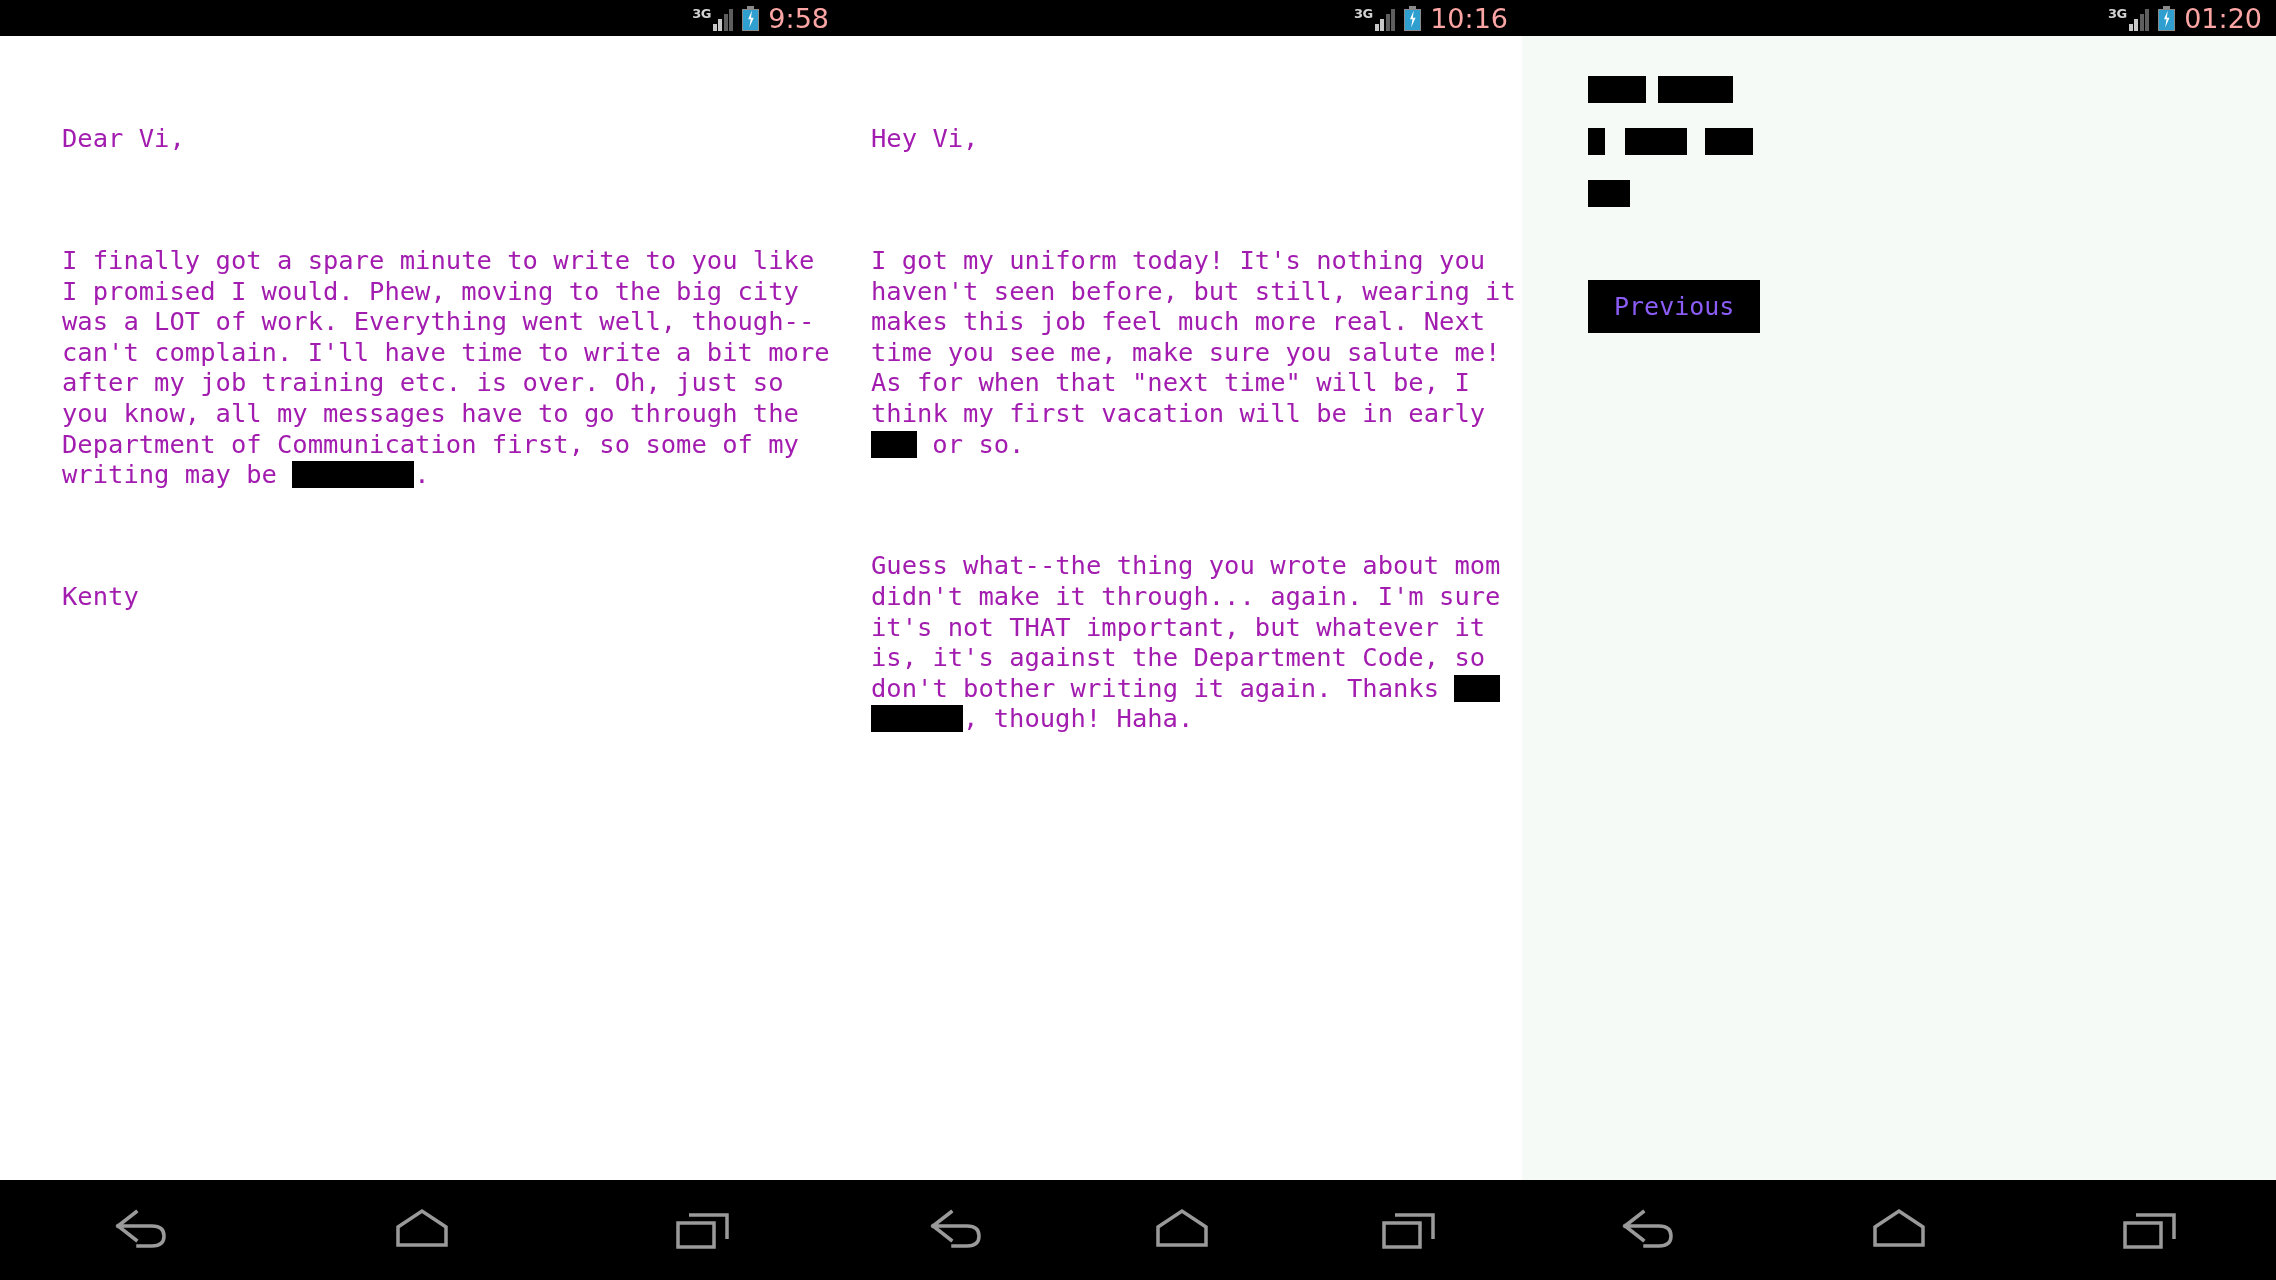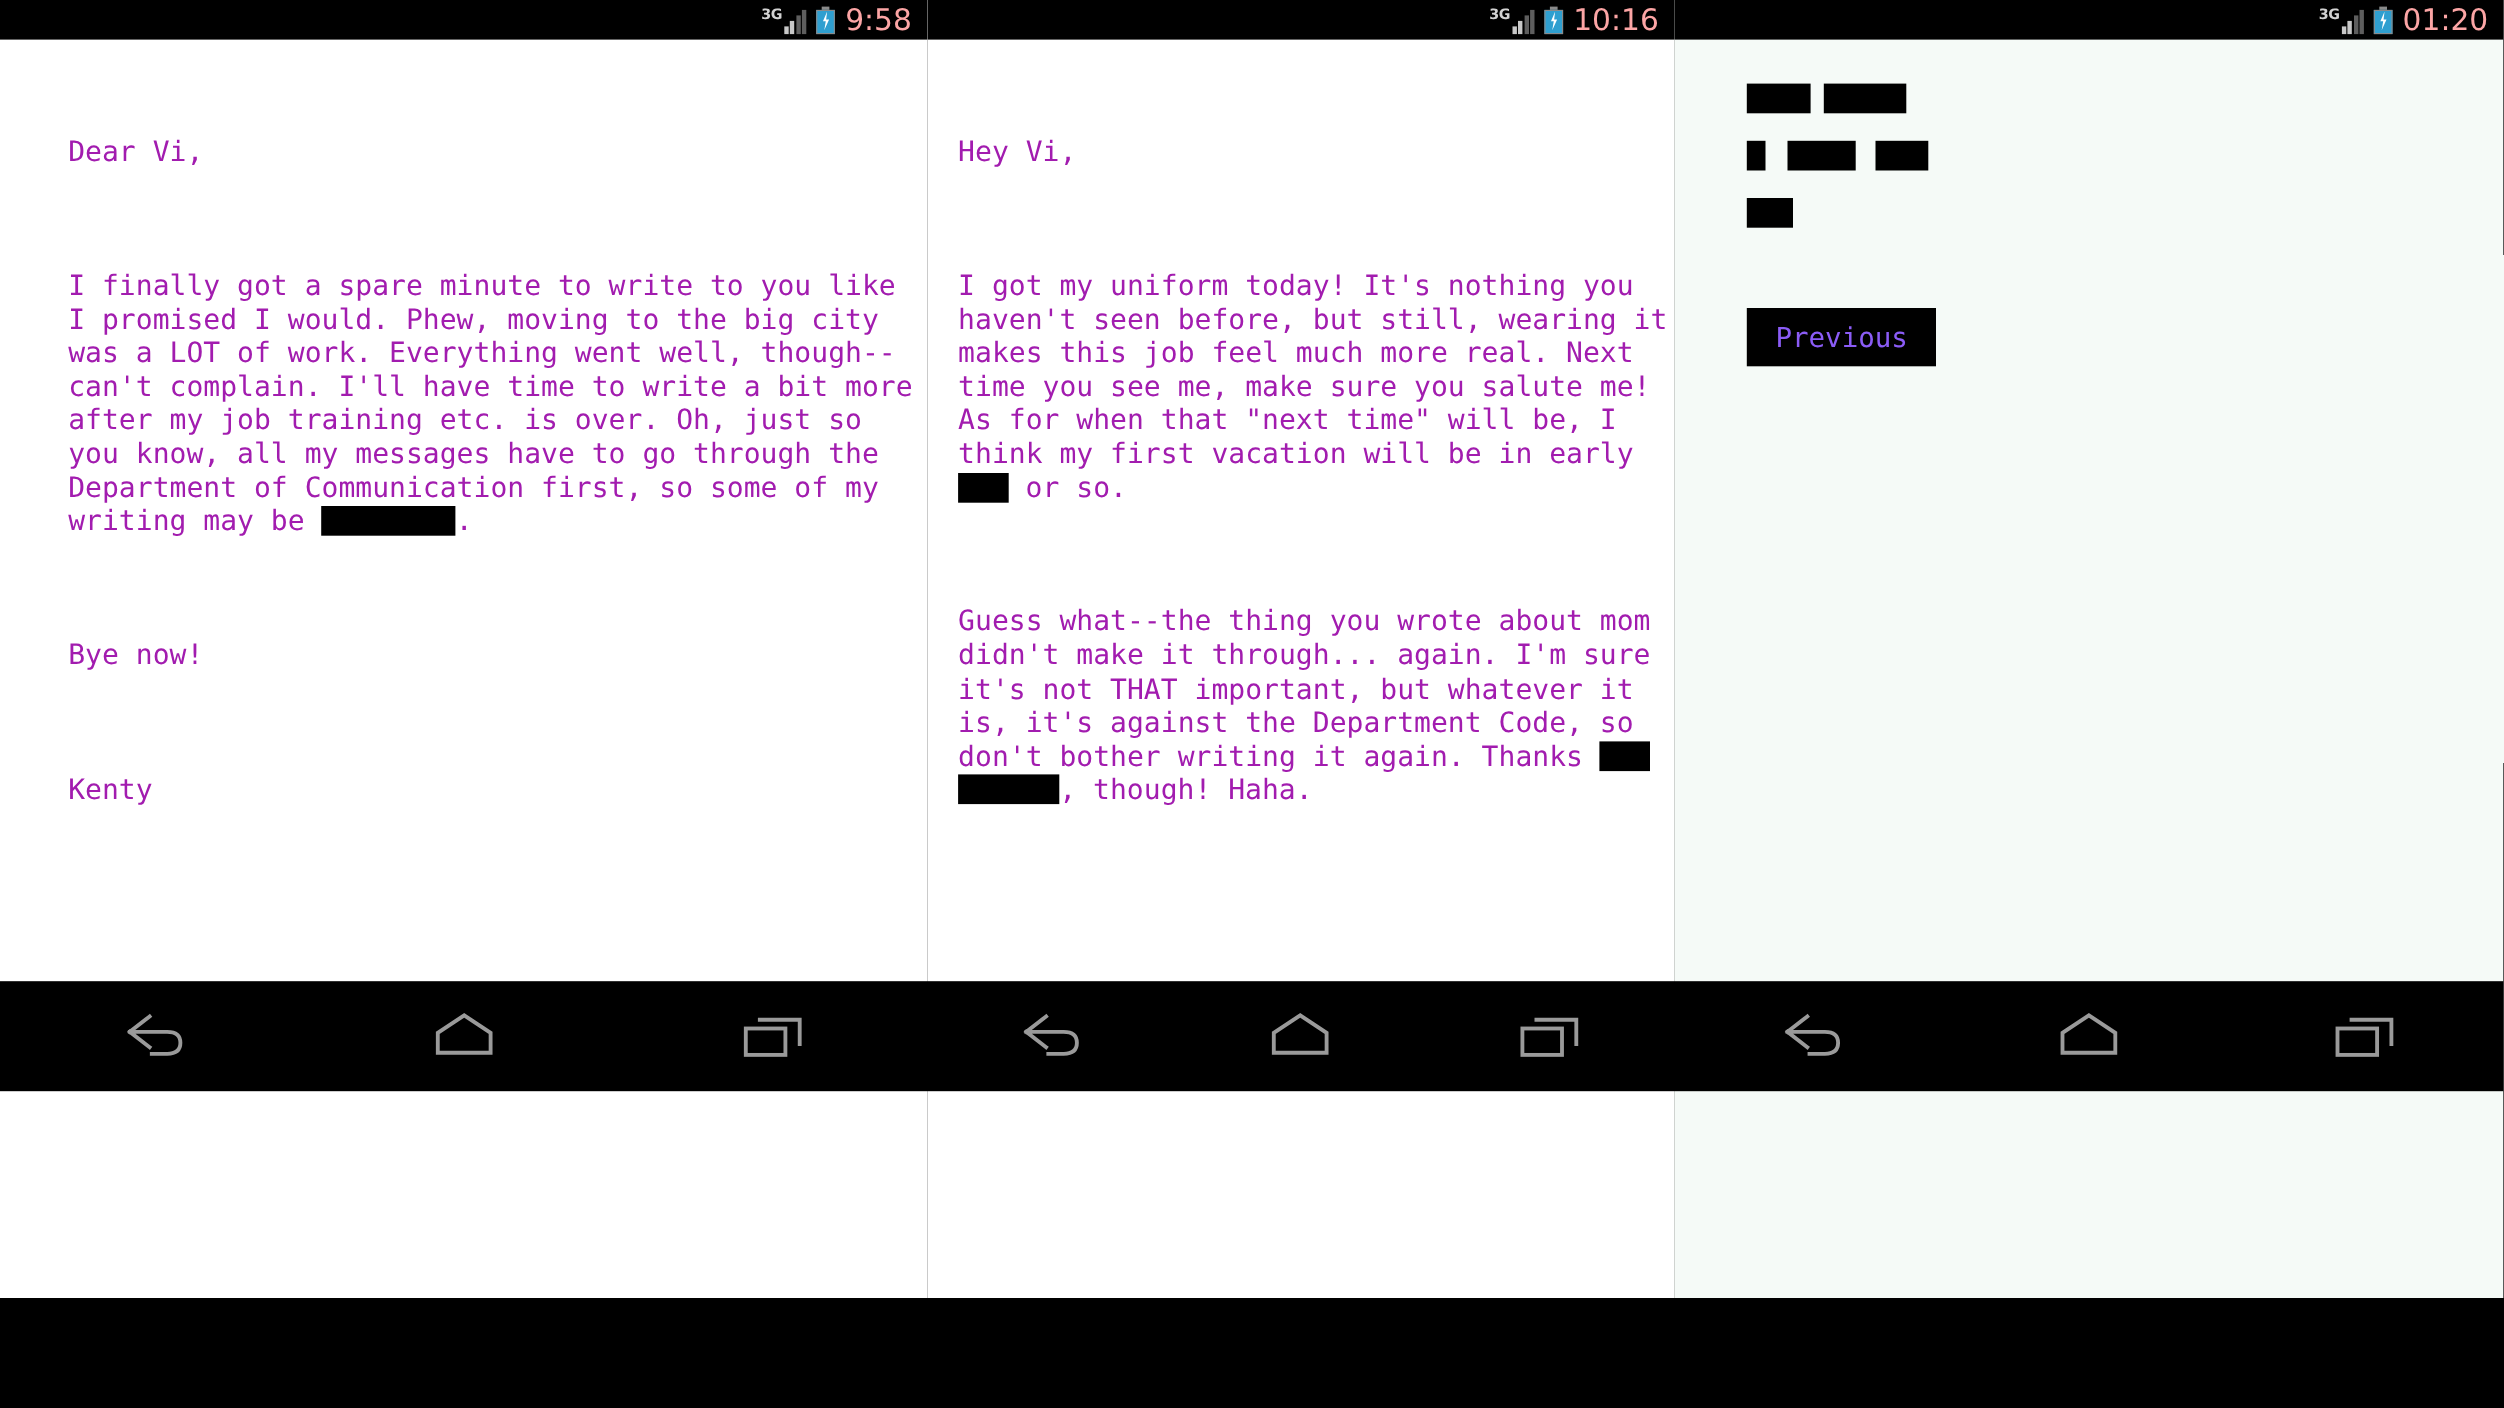--- a/index.html
+++ b/index.html
@@ -2,21 +2,21 @@
 <html><head>
 <meta charset="utf-8">
 <style>
   * { margin:0; padding:0; box-sizing:border-box; }
   html, body {
     width:2276px; height:1280px;
     background:#000;
     font-family:"DejaVu Sans Mono", monospace;
     overflow:hidden;
   }
-  .screen { position:relative; width:2276px; height:992px; background:#000; }
+  .screen { position:relative; width:2276px; height:1280px; background:#000; }
 
   
   .panels { position:absolute; left:0; top:0; width:2276px; height:1180px; display:flex; }
   .panel { position:relative; height:1180px; overflow:hidden; }
   .panel-1 { width:843px; background:#ffffff; }
   .panel-2 { width:679px; background:#ffffff; }
   .panel-3 { width:754px; background:#f5faf7; }
 
   
   .statusbar {
@@ -132,21 +132,20 @@
           <span class="cap"></span>
             <span class="body"></span>
             <span class="bolt"></span>
         </span>
         <span class="clock">9:58</span>
       </div>
 
       <div class="letter">
         <p>Dear Vi,</p>
         <p><span>I finally got a spare minute to write to you like I promised I would. Phew, moving to the big city was a LOT of work. Everything went well, though--can't complain. I'll have time to write a bit more after my job training etc. is over. Oh, just so you know, all my messages have to go through the Department of Communication first, so some of my writing may be </span><span class="redact r-w8"></span><span>.</span></p>
-        <p>Bye now!</p>
         <p>Kenty</p>
       </div>
     </div>
 
     <div class="panel panel-2">
       <div class="statusbar">
         <span class="sig-wrap">
           <span class="sig-3g">3G</span>
           <span class="sig-bars">
               <i class="on"></i>

